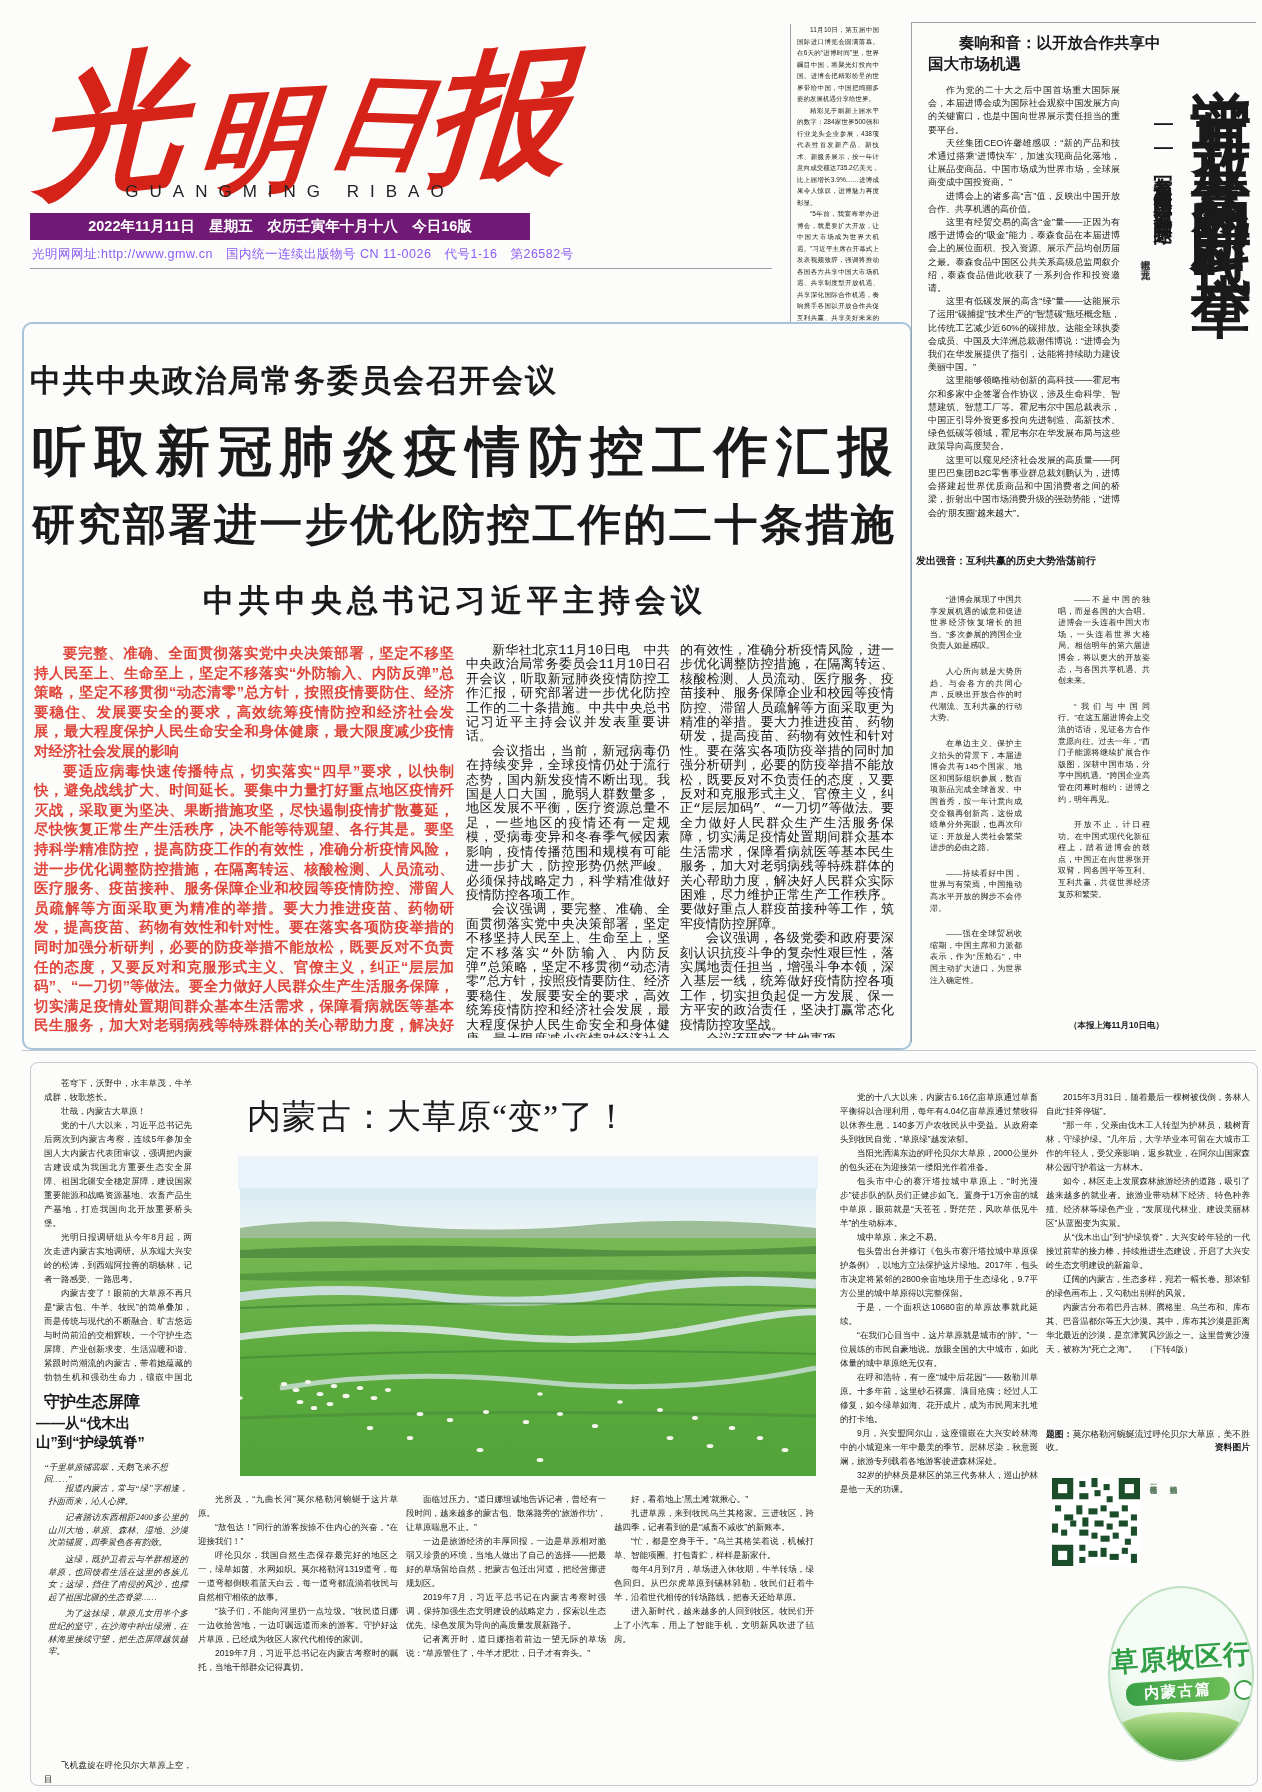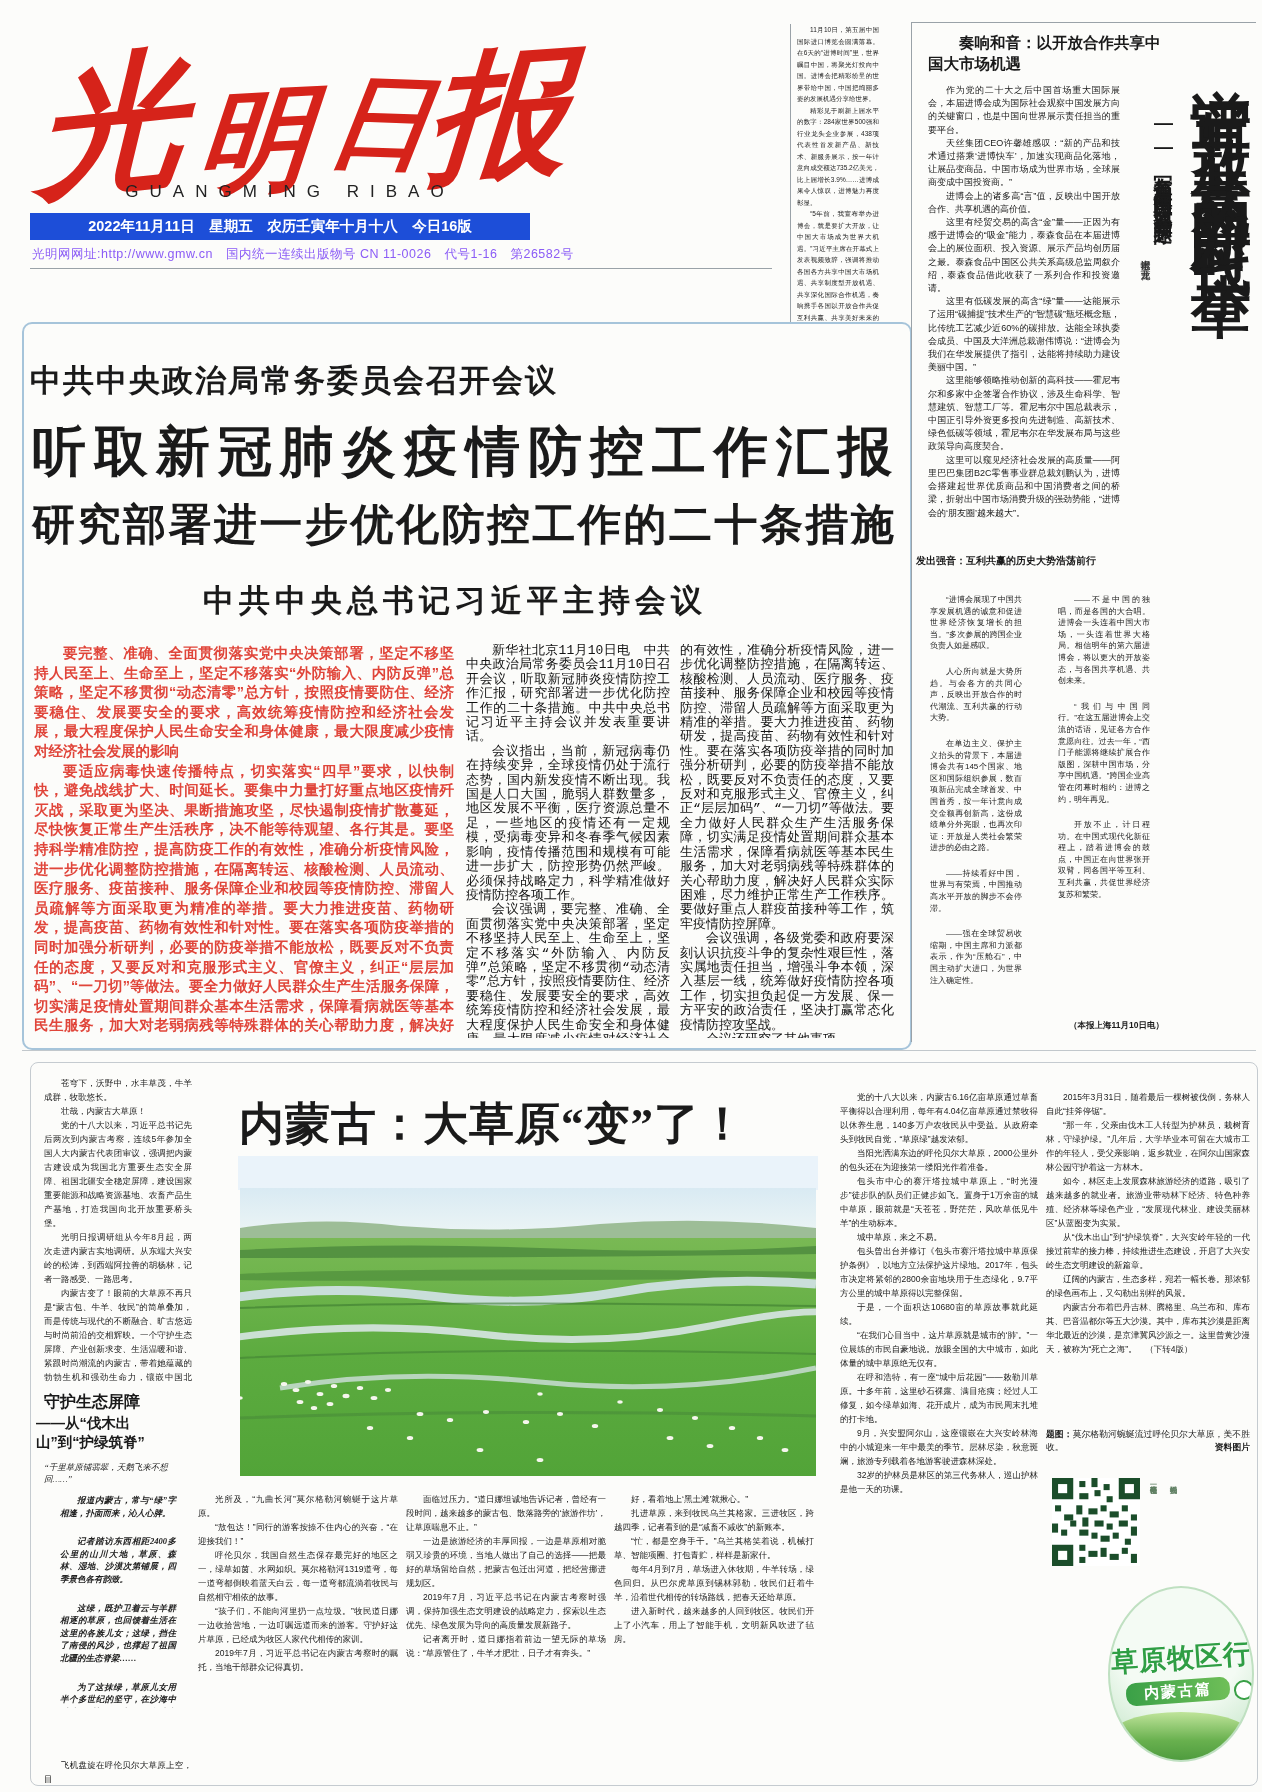--- a/index.html
+++ b/index.html
@@ -11,21 +11,21 @@
   .rule-h{position:absolute;background:#9aa2a8;height:1px;}
   .rule-v{position:absolute;background:#9aa2a8;width:1px;}
   
   #masthead{left:30px;top:18px;width:520px;height:180px;color:#d6231a;}
   #masthead span{position:absolute;font-family:"DejaVu Serif","Liberation Serif",serif;font-weight:bold;font-style:italic;}
   #masthead .c1{left:6px;top:8px;font-size:148px;transform:rotate(-6deg) skewX(-6deg);}
   #masthead .c2{left:168px;top:48px;font-size:112px;transform:rotate(-3deg) skewX(-8deg);}
   #masthead .c3{left:300px;top:38px;font-size:102px;transform:rotate(2deg) skewX(-6deg);}
   #masthead .c4{left:398px;top:4px;font-size:140px;transform:rotate(-4deg) skewX(-8deg);}
   #pinyin{left:30px;top:182px;width:520px;text-align:center;font-size:17px;letter-spacing:11px;color:#222;}
-  #datebar{left:30px;top:213px;width:500px;height:27px;background:#1d4ed8;color:#fff;
+  #datebar{left:30px;top:213px;width:500px;height:27px;background:#701a75;color:#fff;
            font-weight:bold;font-size:14.5px;line-height:27px;text-align:center;}
   #infoline{left:32px;top:246px;width:740px;font-size:12.5px;color:#8b5cf6;letter-spacing:.5px;}
   
   #mainframe{left:22px;top:322px;width:886px;height:724px;border:2px solid #a6c4da;border-radius:10px;}
   #kicker{left:30px;top:360px;width:870px;text-align:left;font-weight:900;font-size:31px;letter-spacing:2px;}
   #h1line{left:32px;top:416px;width:868px;font-weight:900;font-size:54px;white-space:nowrap;letter-spacing:8px;}
   #h2line{left:32px;top:496px;width:868px;font-weight:900;font-size:43px;white-space:nowrap;letter-spacing:2.5px;}
   #subhead{left:150px;top:580px;width:610px;text-align:center;font-weight:900;font-size:31px;letter-spacing:5px;}
   #redblock{left:34px;top:644px;width:420px;height:392px;color:#e0453a;font-weight:bold;
             font-size:14.5px;line-height:19.6px;text-align:justify;overflow:hidden;}
@@ -44,32 +44,32 @@
   #sec2b{left:1044px;top:580px;width:120px;height:458px;}
   .tinycol{font-size:8px;line-height:11.6px;text-align:justify;overflow:hidden;}
   .tinycol p{margin:14px;text-indent:2em;}
   #signoff{position:absolute;left:1044px;top:1020px;width:120px;text-align:right;font-weight:bold;font-size:8.5px;}
   #vbyline{left:1126px;top:252px;width:26px;height:110px;font-size:10px;color:#333;line-height:13px;}
   #vsubtitle{left:1150px;top:112px;height:470px;font-weight:bold;font-size:19px;letter-spacing:3px;}
   #vtitle{left:1180px;top:40px;height:980px;font-weight:900;font-size:60px;letter-spacing:17px;
           font-family:"Liberation Serif","DejaVu Serif",serif;}
   
   #bottomframe{left:30px;top:1062px;width:1226px;height:722px;border:1px solid #c5cbd0;border-radius:8px;}
-  #ba-title{left:239px;top:1094px;width:560px;font-weight:700;font-size:45px;letter-spacing:1px;}
+  #ba-title{left:247px;top:1094px;width:560px;font-weight:400;font-size:34px;letter-spacing:1px;}
   #ba-byline{left:240px;top:1164px;width:576px;text-align:center;font-size:11.5px;}
   #skyband{left:238px;top:1156px;width:580px;height:34px;background:#eaf3fa;}
   #photo{left:240px;top:1188px;width:576px;height:288px;overflow:hidden;}
   .bcol{font-size:8.5px;line-height:14px;text-align:justify;overflow:hidden;}
   .bcol p{margin:0;text-indent:2em;}
   #colA{left:44px;top:1076px;width:148px;height:310px;}
   #colA-head1{left:44px;top:1392px;width:160px;font-weight:900;font-size:16px;}
   #colA-head2{left:36px;top:1414px;width:150px;font-weight:900;font-size:14.5px;line-height:19px;}
   #colA-kai{left:44px;top:1478px;width:148px;height:230px;font-family:"Liberation Serif","DejaVu Serif",serif;
             font-style:italic;font-size:8.5px;line-height:12.6px;text-align:justify;overflow:hidden;color:#222;}
-  #colA-kai p{margin:16px;text-indent:2em;font-weight:bold;}
+  #colA-kai p{margin:4px;text-indent:2em;}
   #colA-tail{left:44px;top:1758px;width:148px;}
   #bcol1{left:198px;top:1492px;width:200px;height:292px;}
   #bcol2{left:406px;top:1492px;width:200px;height:292px;}
   #bcol3{left:614px;top:1492px;width:200px;height:292px;}
   #bcolB{left:840px;top:1090px;width:198px;height:694px;}
   #bcolC{left:1046px;top:1090px;width:204px;height:330px;}
   #caption{left:1046px;top:1428px;width:204px;font-size:8.8px;line-height:12.5px;text-align:justify;
            font-family:"Liberation Serif","DejaVu Serif",serif;}
   #caption .credit{font-weight:bold;float:right;}
   #qrwrap{left:1052px;top:1476px;width:198px;height:96px;}

